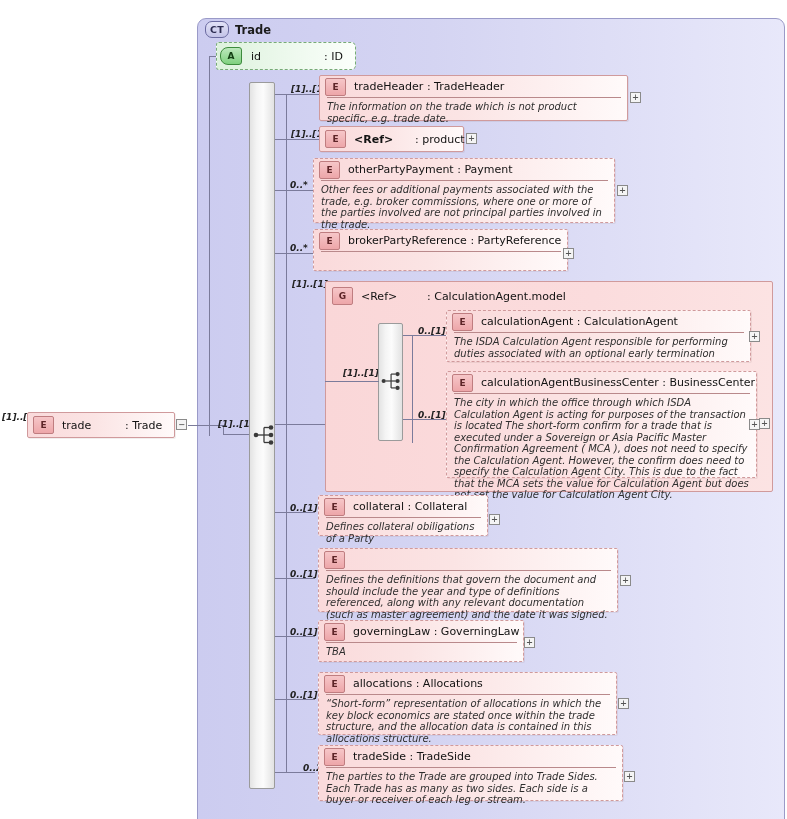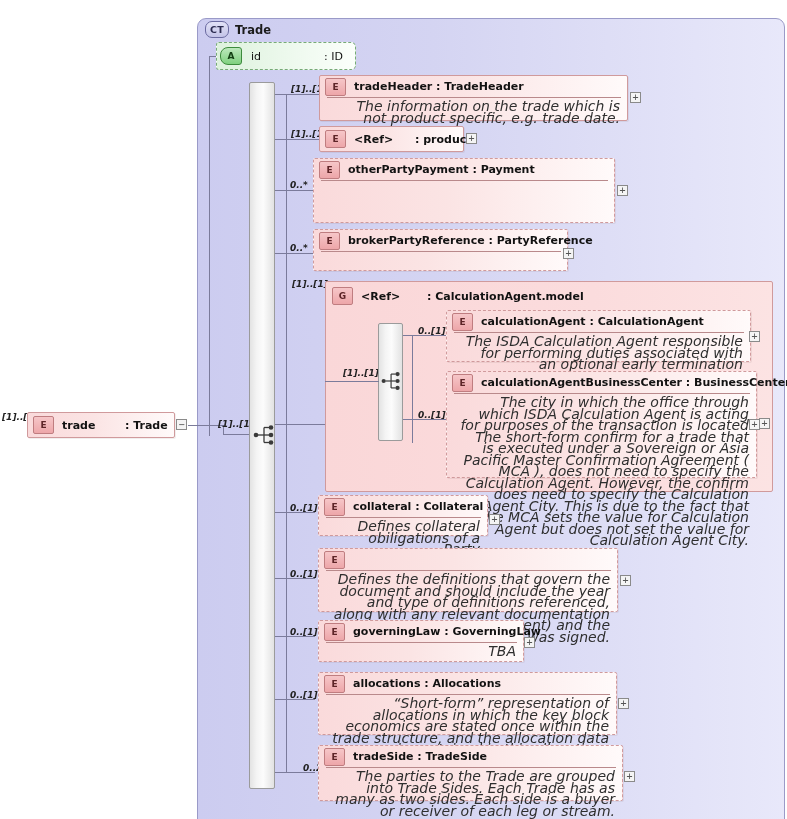--- a/index.html
+++ b/index.html
@@ -90,32 +90,31 @@
     background: linear-gradient(to bottom,#f6c6c8,#eda6a9);
     border: 1px solid #bf7d80;
     border-radius: 2px;
     font-size: 9px; font-weight: bold; color: #5d2427;
     flex: 0 0 auto;
   }
   .el-badge.grp {
     background: linear-gradient(to bottom,#f6c6c8,#eda6a9);
   }
   .el-label {
-    font-size: 11px; font-weight: bold; color: #121212;
+    font-size: 11px; font-weight: normal; color: #121212;
     margin-left: 8px; white-space: nowrap;
   }
   .el-label.reflbl { font-weight: bold; }
   .el-sep {
     height: 1px; background: #b9898b; margin: 0 6px 0 7px;
   }
   .el-doc {
-    font-size: 14px; font-style: italic; color: #2e2e2e;
+    font-size: 10px; font-style: italic; color: #2e2e2e;
     line-height: 11.5px;
-    padding: 3px 7px 3px 13px;
-    text-align: right;
+    padding: 3px 7px 3px 7px;
   }
 
   
   .grp-box {
     background: linear-gradient(to right,#fad7d8 0%, #fbdcdd 60%, #fce3e3 100%);
     border: 1px solid #d09a9c;
     border-radius: 2px;
   }
   .grp-head { display:flex; align-items:center; height:20px; padding-left:6px; }
 
@@ -222,20 +221,21 @@
   <div class="abs plus" style="left:466px; top:117px;">+</div>
 
   <div class="abs hline" style="left:275px; top:174px; width:40px;"></div>
   <div class="abs occ" style="left:290px; top:164px;">0..*</div>
   <div class="abs el dashed" style="left:313px; top:142px; width:302px; height:65px;">
     <div class="el-head">
       <span class="el-badge">E</span>
       <span class="el-label">otherPartyPayment : Payment</span>
     </div>
     <div class="el-sep"></div>
+    <div class="el-doc">Other fees or additional payments associated with the trade, e.g. broker commissions, where one or more of the parties involved are not principal parties involved in the trade.</div>
   </div>
   <div class="abs plus" style="left:617px; top:169px;">+</div>
 
   <div class="abs hline" style="left:275px; top:237px; width:40px;"></div>
   <div class="abs occ" style="left:290px; top:227px;">0..*</div>
   <div class="abs el dashed" style="left:313px; top:213px; width:255px; height:42px;">
     <div class="el-head">
       <span class="el-badge">E</span>
       <span class="el-label">brokerPartyReference : PartyReference</span>
     </div>

